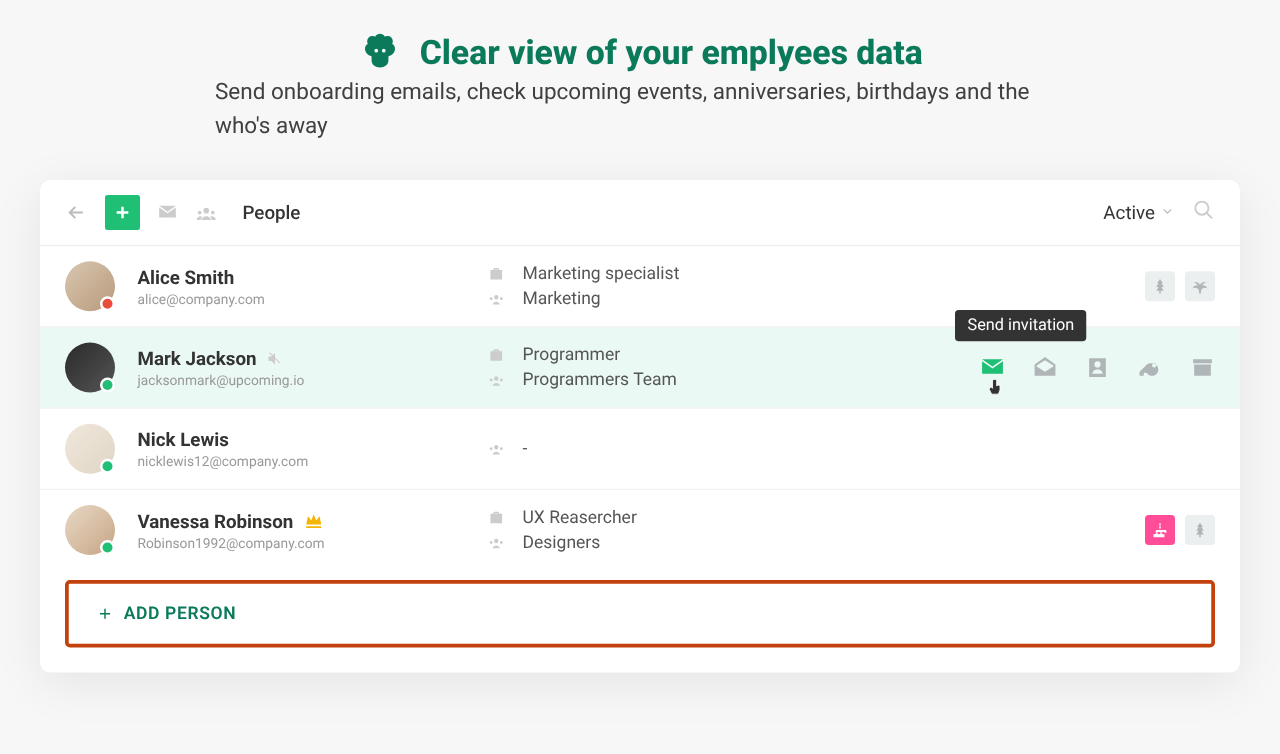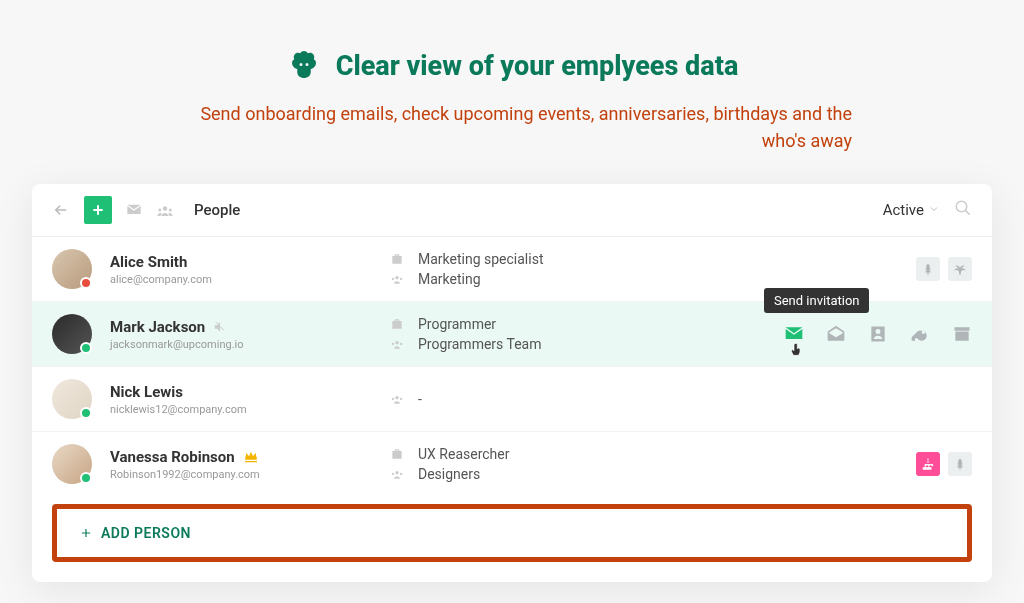--- a/index.html
+++ b/index.html
@@ -4,43 +4,42 @@
   <style>
     * { margin: 0; padding: 0; box-sizing: border-box; }
     body {
       font-family: -apple-system, BlinkMacSystemFont, "Segoe UI", Roboto, sans-serif;
       background: #f7f7f7;
       width: 1024px;
       height: 603px;
       overflow: hidden;
     }
     .hero {
-      text-align: right;
-      padding-top: 48px;
+      text-align: left;
+      padding-top: 24px;
       padding-bottom: 30px;
     }
     .hero-title-row {
       display: flex;
       align-items: center;
       justify-content: center;
       gap: 14px;
     }
     .hero-logo {
       width: 36px;
       height: 36px;
     }
     .hero-title {
       color: #0a7a5a;
       font-size: 27px;
       font-weight: 800;
     }
     .hero-subtitle {
-      color: #c2410c;
+      color: #404040;
       font-size: 18px;
-      margin-top: 16px;
       line-height: 1.5;
       max-width: 680px;
       margin-left: auto;
       margin-right: auto;
     }
     .panel {
       background: #fff;
       margin: 0 32px;
       border-radius: 8px;
       box-shadow: 0 8px 40px rgba(0,0,0,0.08);
@@ -226,21 +225,21 @@
       position: absolute;
       top: 18px;
       left: 4px;
       pointer-events: none;
     }
     .add-person-row {
       display: flex;
       align-items: center;
       gap: 8px;
       padding: 16px 22px;
-      border: 5px solid #c2410c;
+      border: 3px solid #c2410c;
       margin: 8px 20px 20px;
       border-radius: 4px;
       color: #0a7a5a;
       font-size: 14px;
       font-weight: 600;
       letter-spacing: 0.5px;
       cursor: pointer;
     }
     .list { }
   </style>

